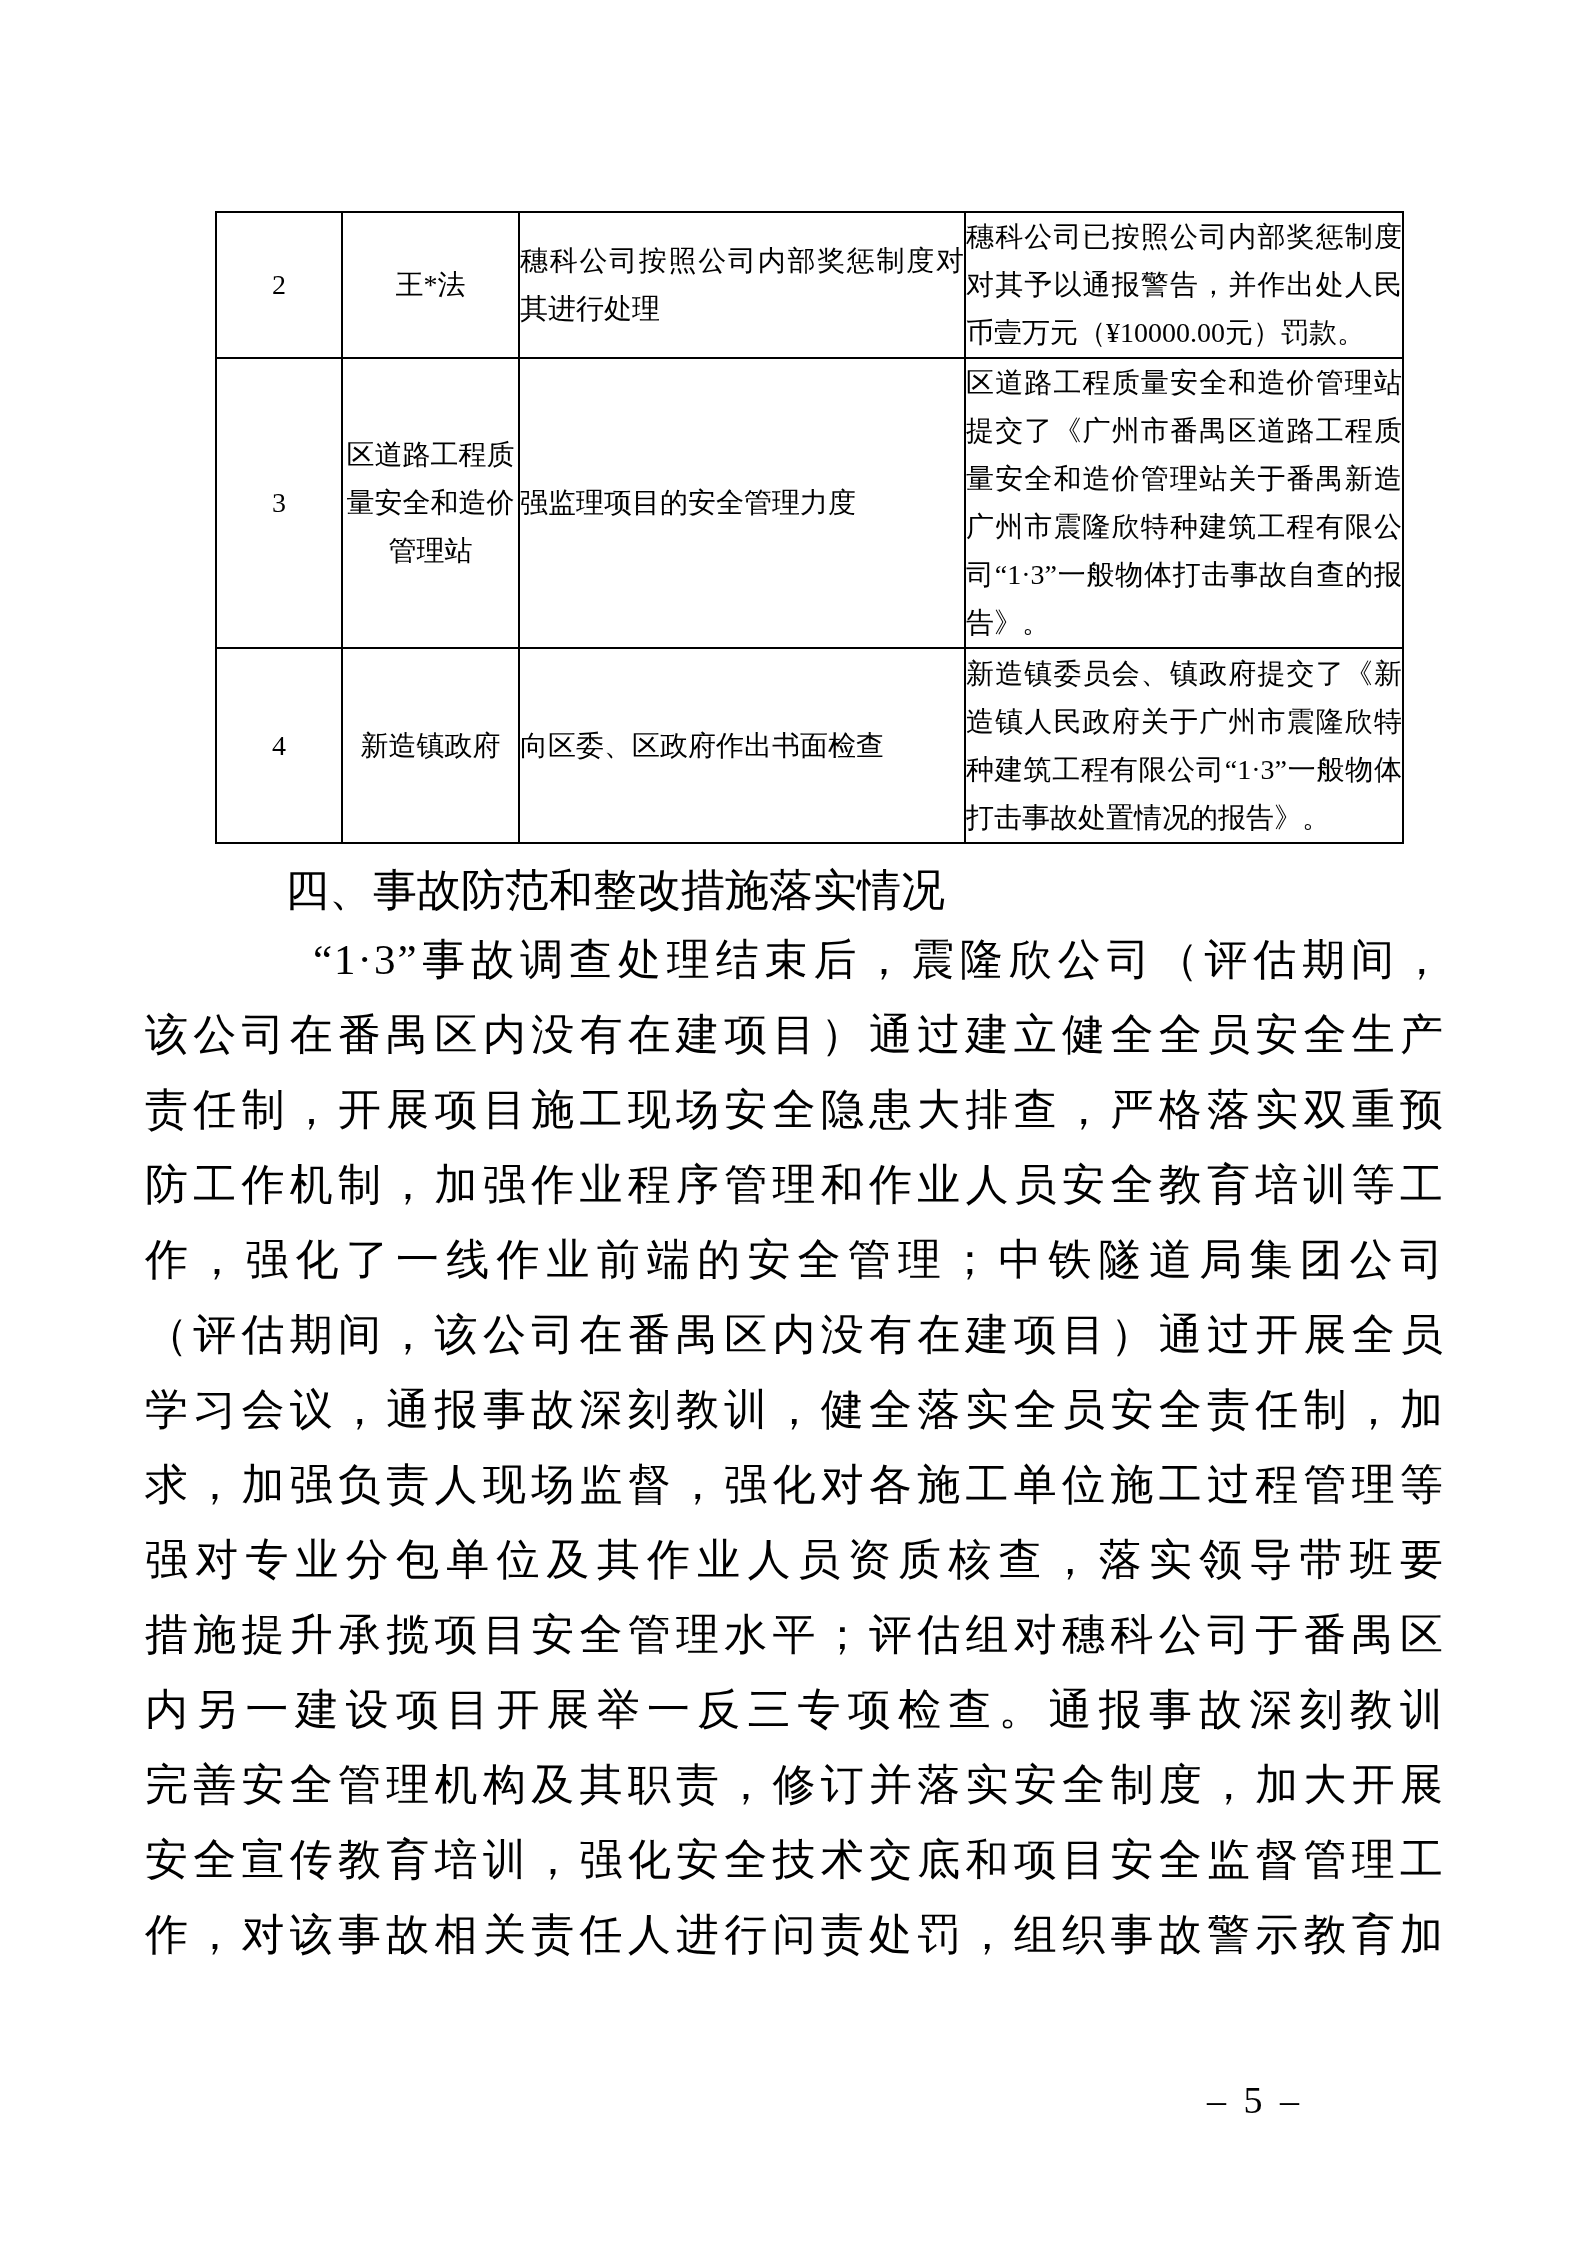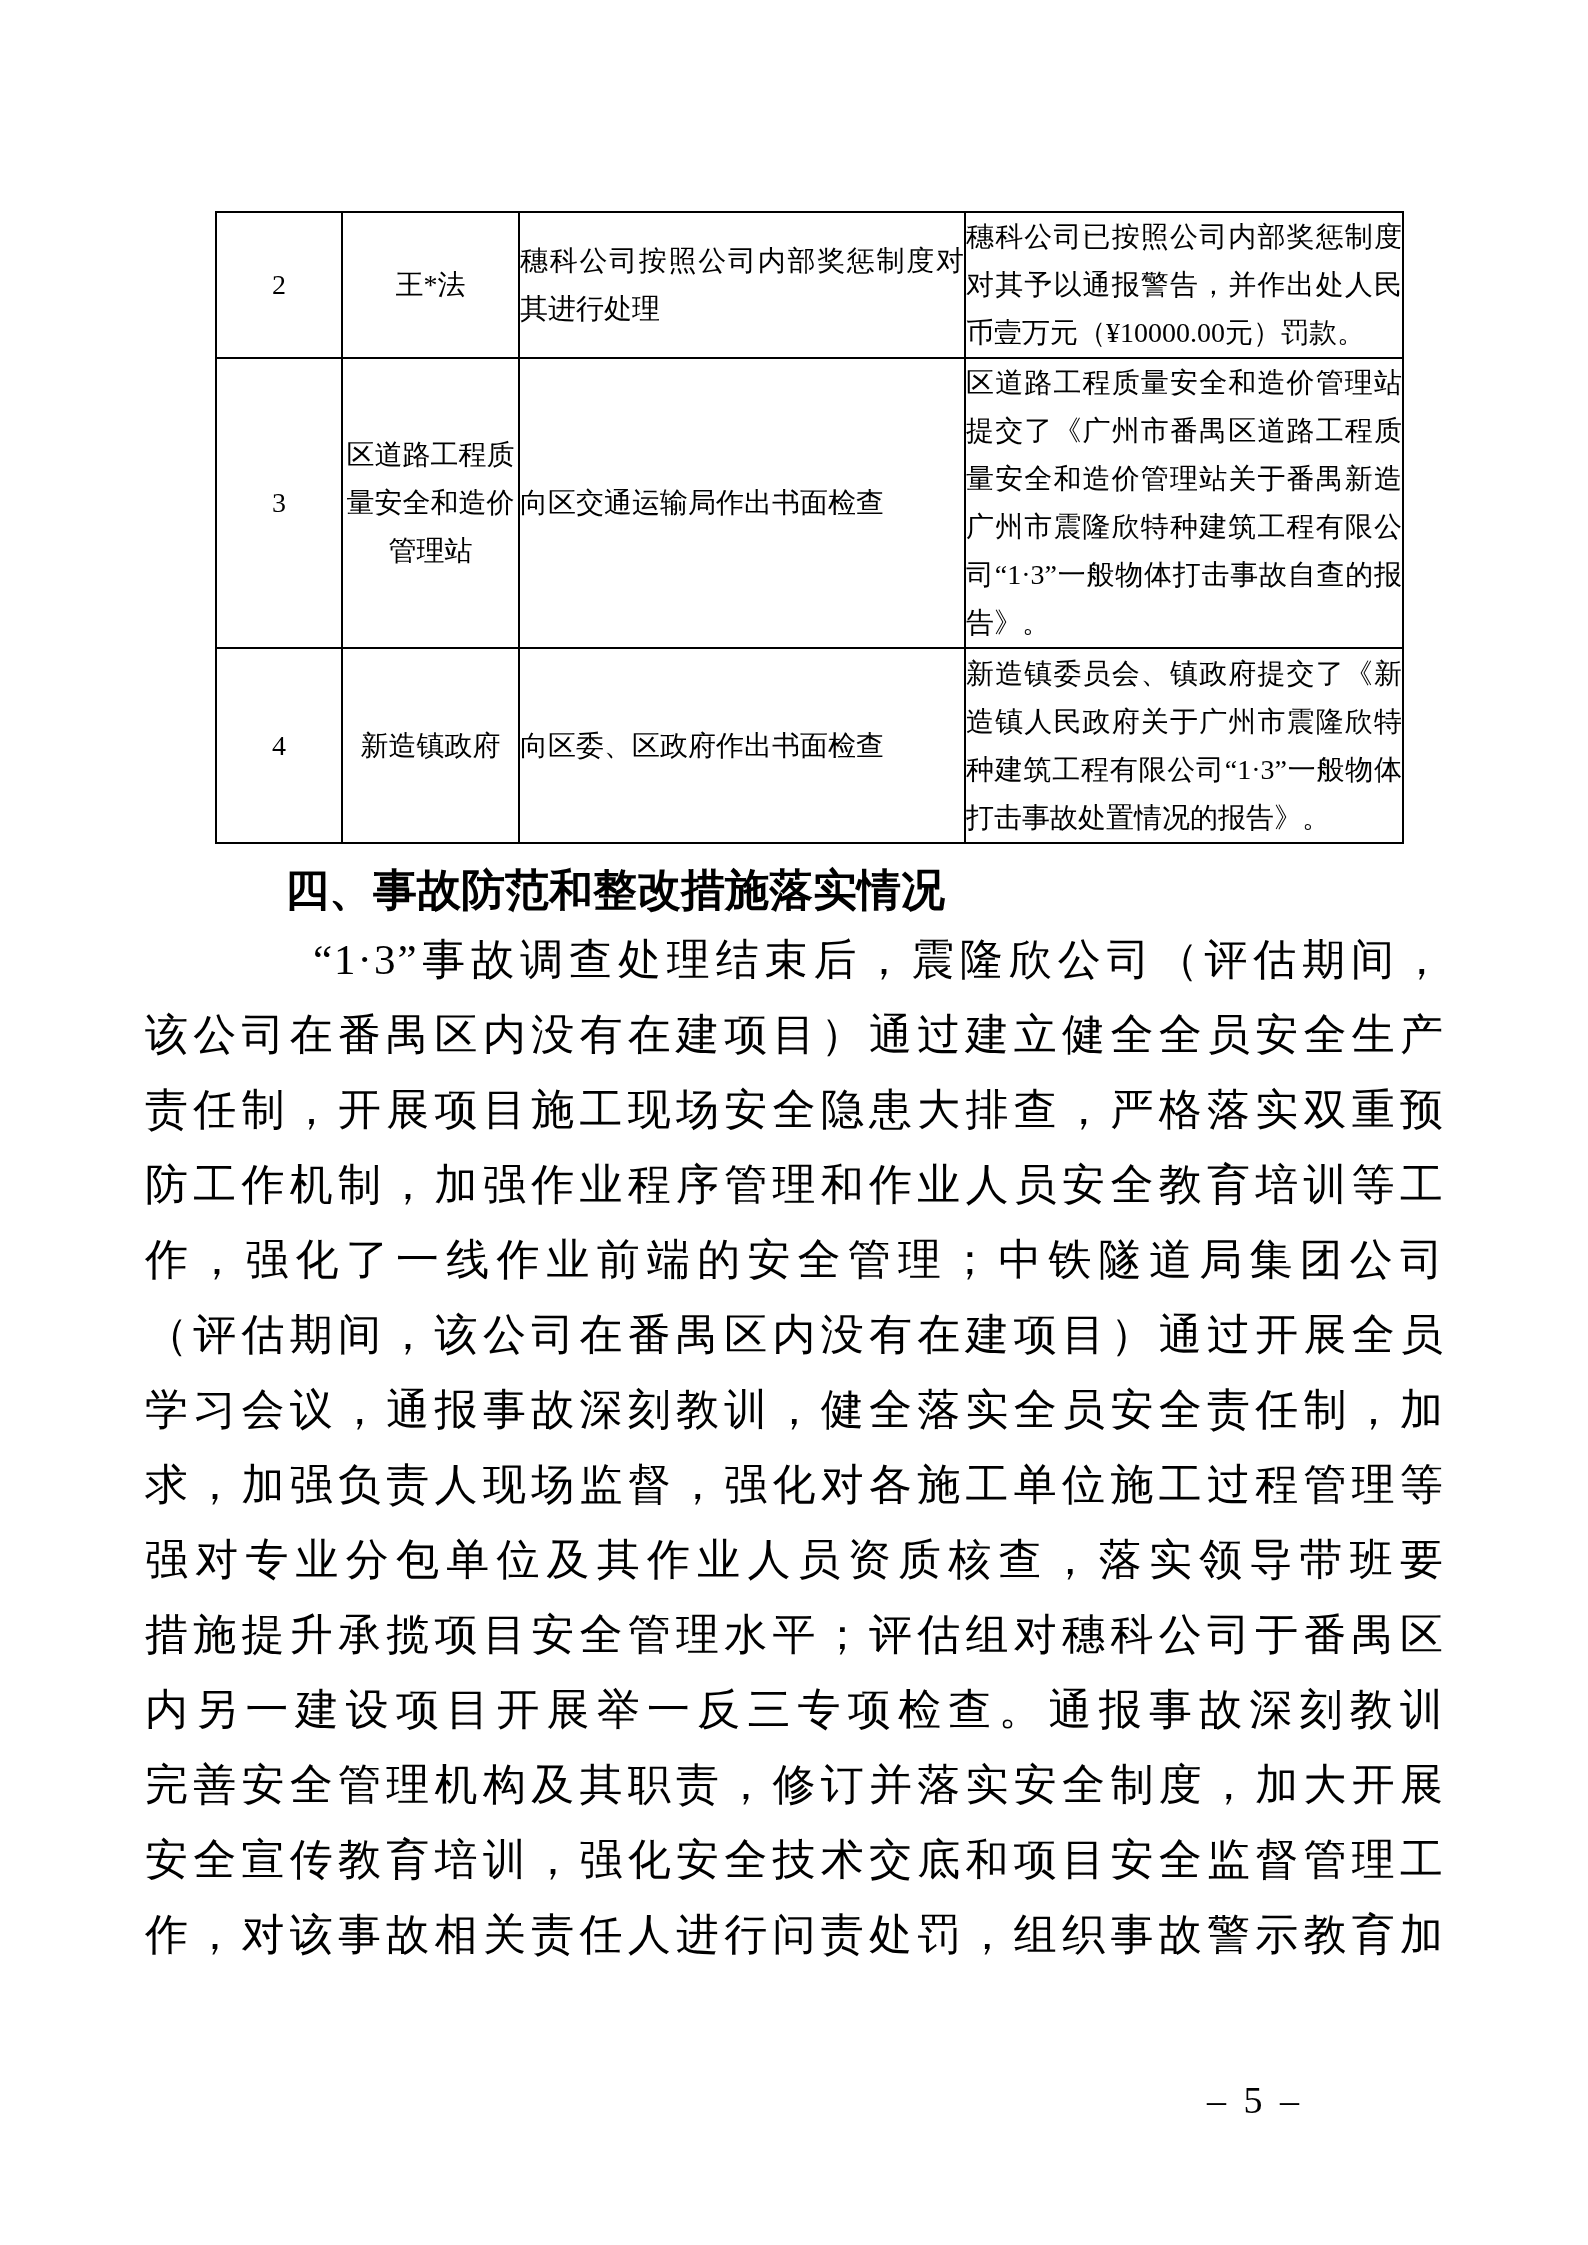--- a/index.html
+++ b/index.html
@@ -35,21 +35,21 @@
   td.c-measure { text-align:justify; padding:0 6px; }
   td.c-result  { text-align:justify; padding:0 7px;margin-left:28px; }
 
   
   .heading {
     position:absolute; left:145px; top:854px;
     width:1300px;
     margin:0;
     padding-left:140px;
     font-family:"Liberation Sans","DejaVu Sans",sans-serif;
-    font-weight:bold;
+    font-weight:normal;
     font-size:44px;
     line-height:72px;
     letter-spacing:0px;
     white-space:nowrap;
   }
 
   
   .para {
     position:absolute; left:145px; top:922px;
     width:1300px;
@@ -89,21 +89,21 @@
     <tbody>
       <tr class="r2">
         <td class="c-no">2</td>
         <td class="c-subject">王*法</td>
         <td class="c-measure">穗科公司按照公司内部奖惩制度对其进行处理</td>
         <td class="c-result">穗科公司已按照公司内部奖惩制度对其予以通报警告，并作出处人民币壹万元（¥10000.00元）罚款。</td>
       </tr>
       <tr class="r3">
         <td class="c-no">3</td>
         <td class="c-subject">区道路工程质量安全和造价管理站</td>
-        <td class="c-measure">向区交通运输局作出书面检查</td>
+        <td class="c-measure">强监理项目的安全管理力度</td>
         <td class="c-result">区道路工程质量安全和造价管理站提交了《广州市番禺区道路工程质量安全和造价管理站关于番禺新造广州市震隆欣特种建筑工程有限公司“1·3”一般物体打击事故自查的报告》。</td>
       </tr>
       <tr class="r4">
         <td class="c-no">4</td>
         <td class="c-subject">新造镇政府</td>
         <td class="c-measure">向区委、区政府作出书面检查</td>
         <td class="c-result">新造镇委员会、镇政府提交了《新造镇人民政府关于广州市震隆欣特种建筑工程有限公司“1·3”一般物体打击事故处置情况的报告》。</td>
       </tr>
     </tbody>
   </table>

